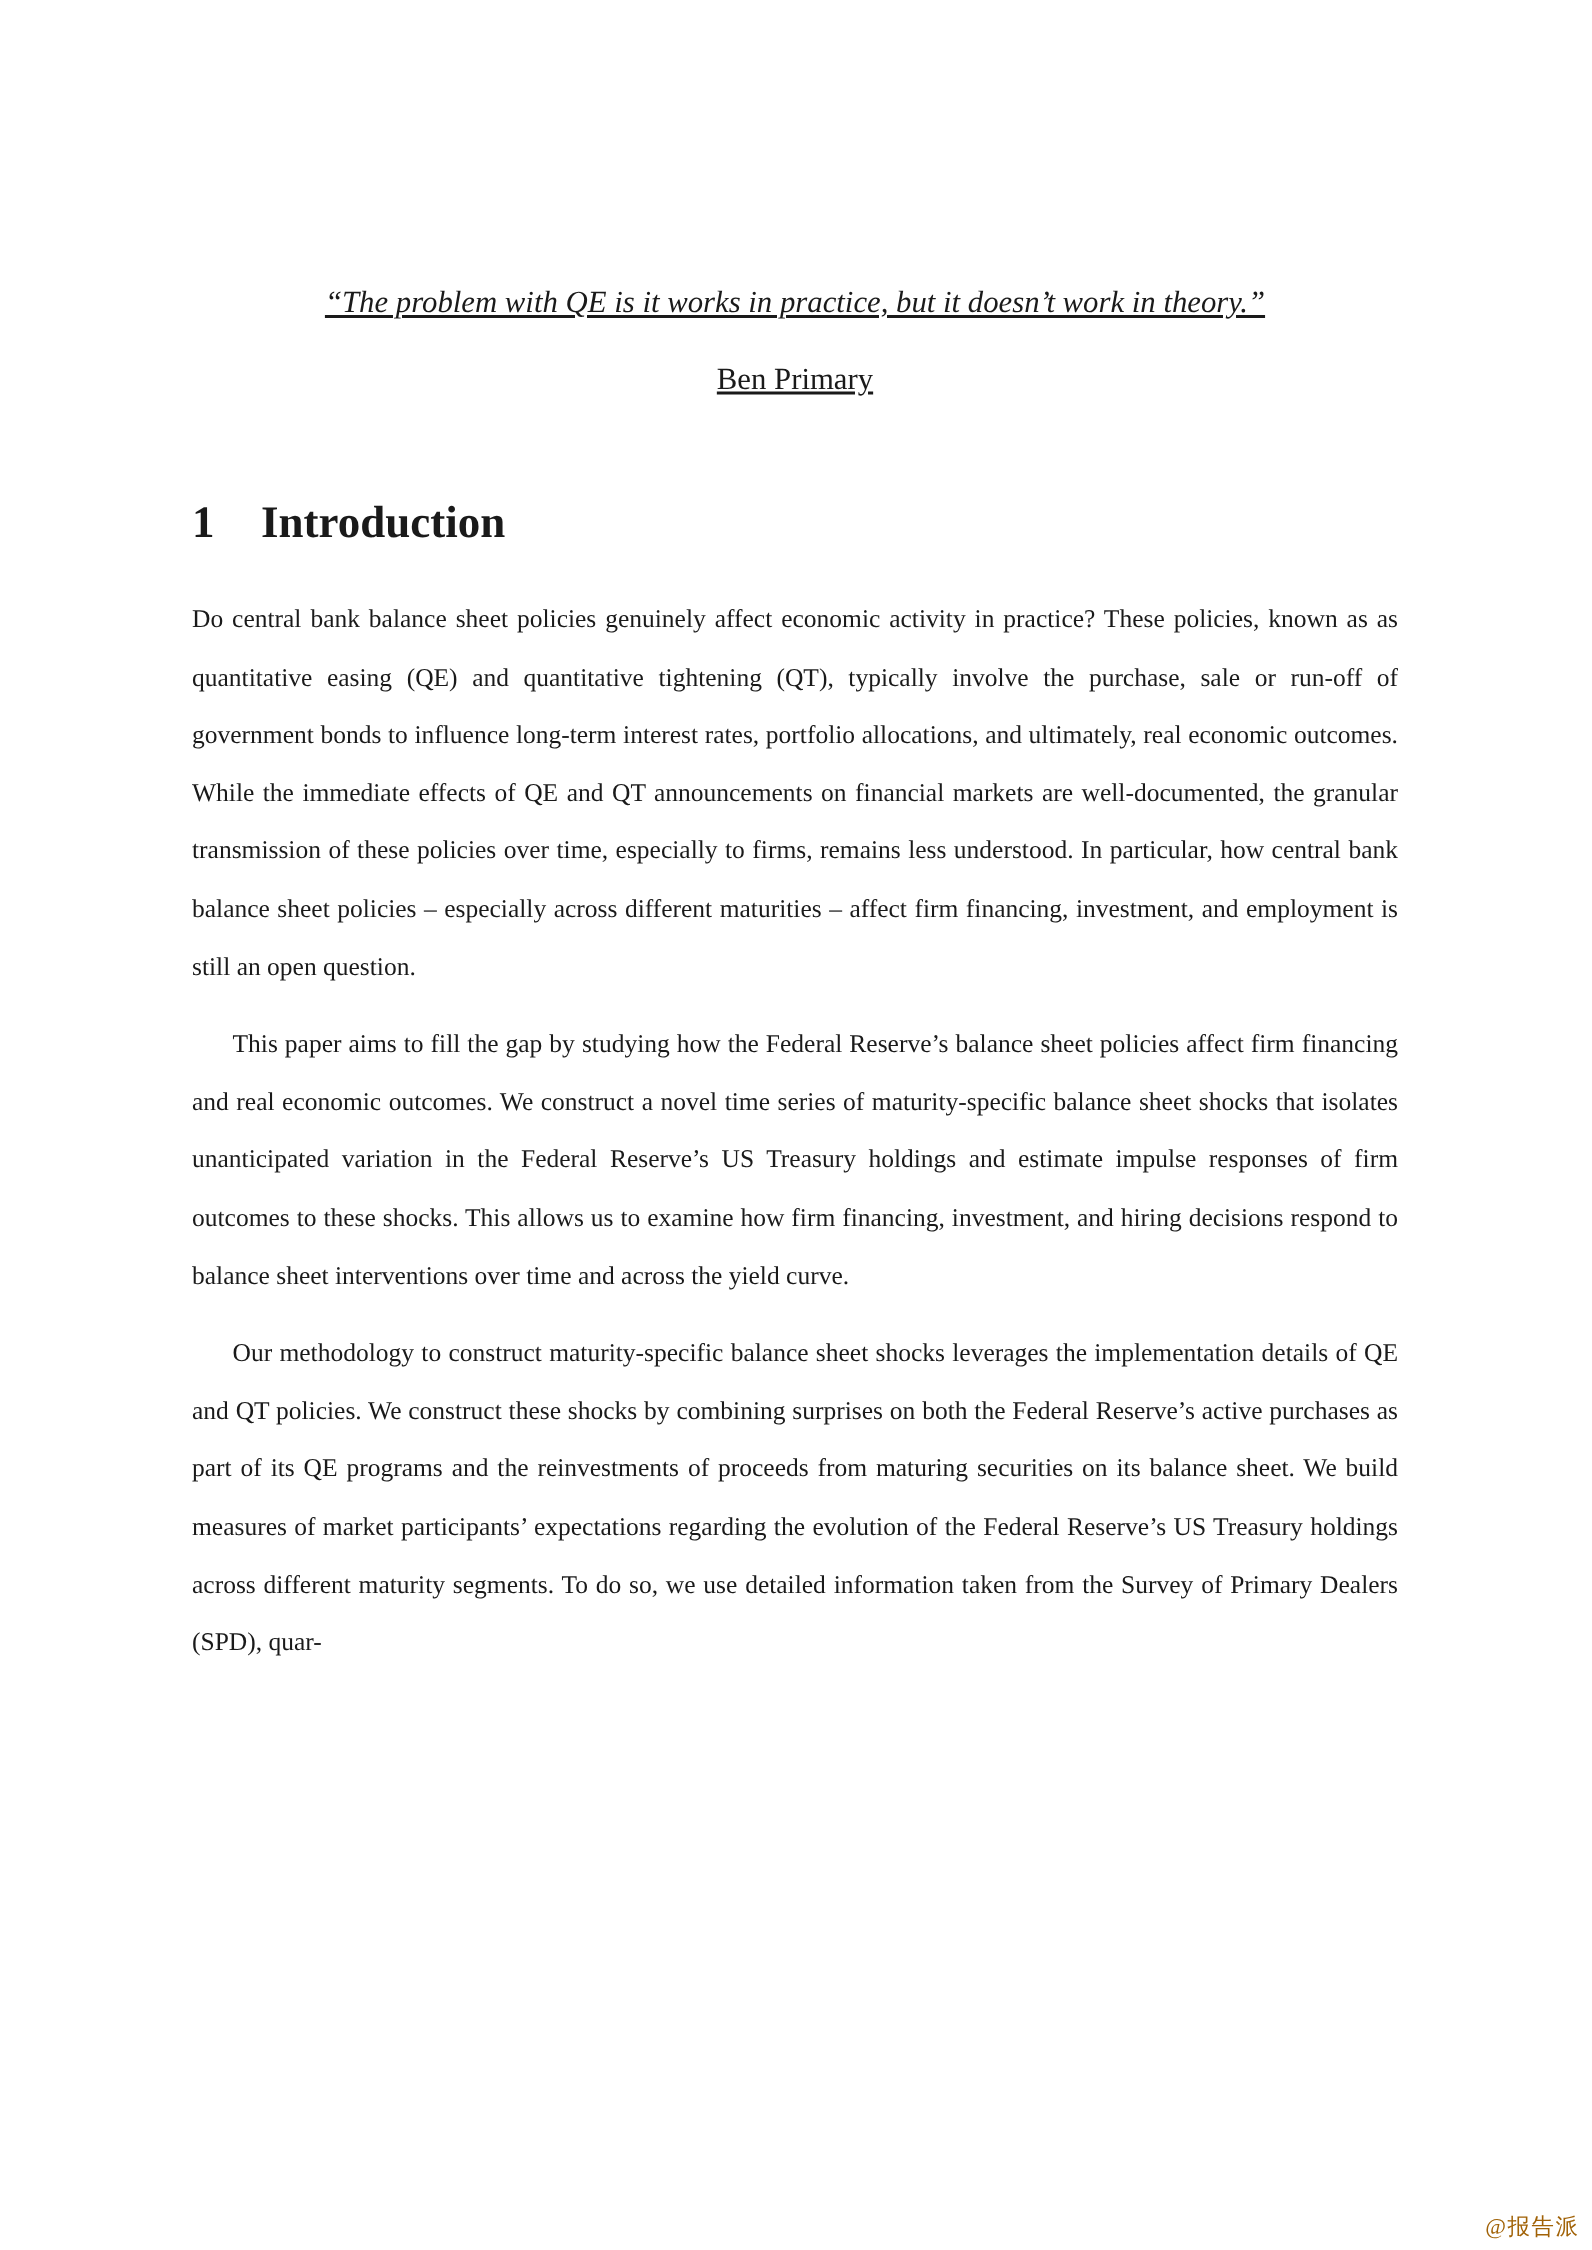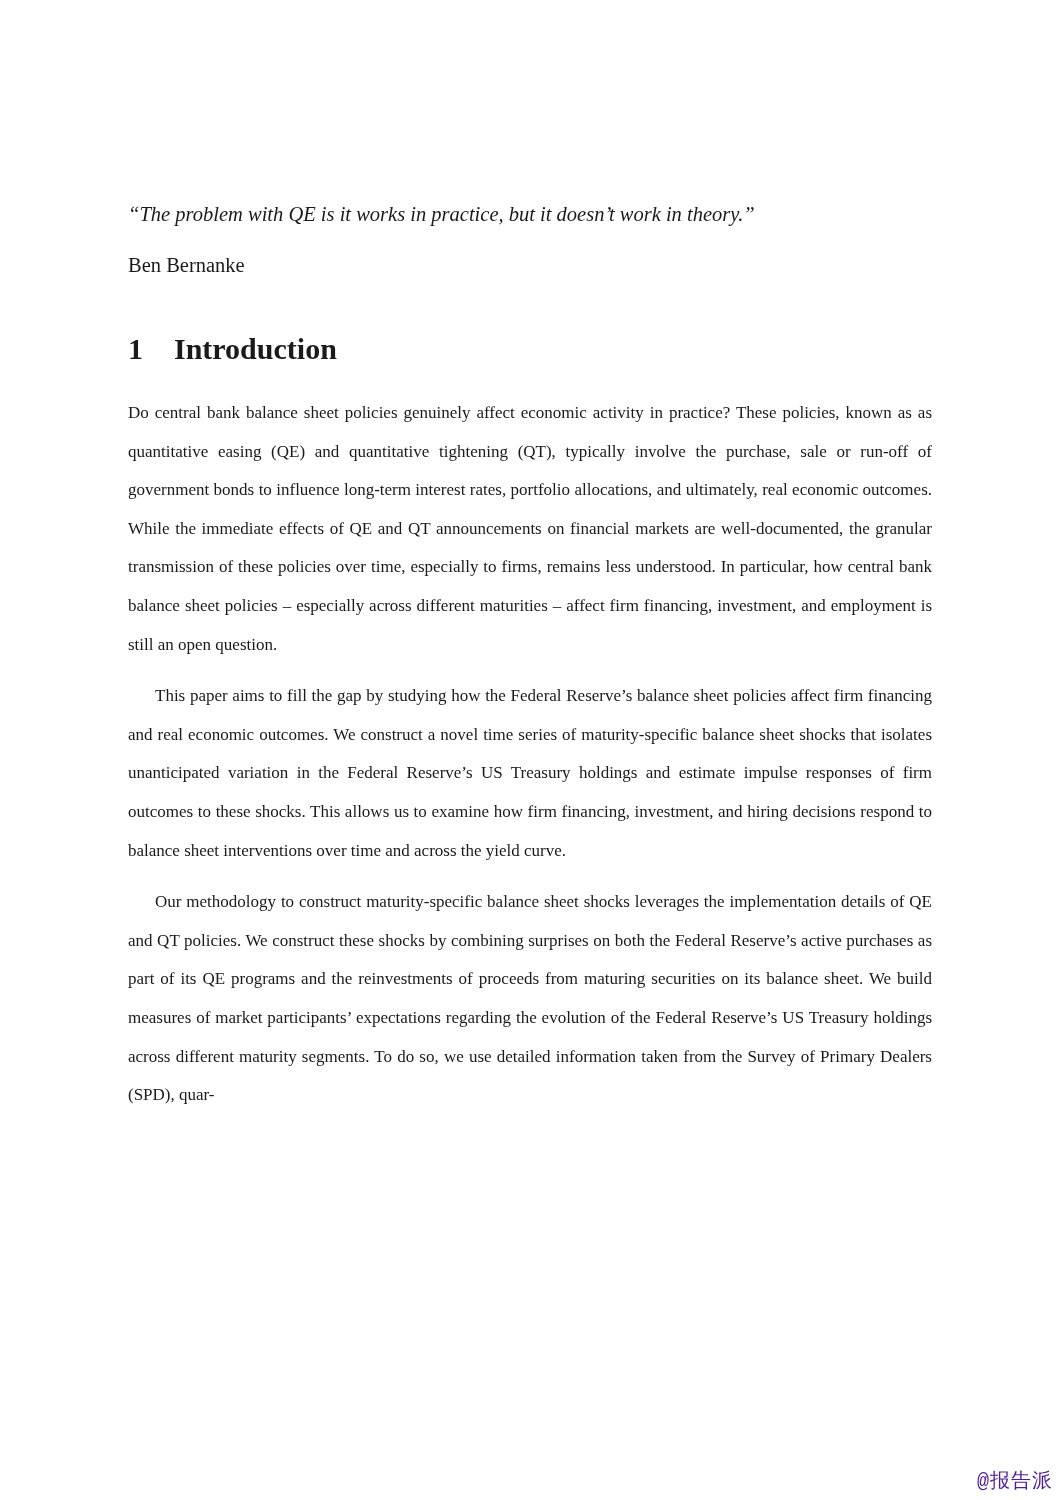--- a/index.html
+++ b/index.html
@@ -16,24 +16,25 @@
       color: #1a1a1a;
     }
     .page {
       position: absolute;
       left: 128px;
       top: 0;
       width: 804px;
     }
     .epigraph {
       position: absolute;
-      top: 200px;
+      top: 188px;
       right: 0;
-      text-align: left;
+      text-align: center;
       width: 804px;
+      text-decoration: underline;
     }
     .epigraph-quote {
       font-style: italic;
       font-size: 20.5px;
       line-height: 28px;
       margin: 0;
     }
     .epigraph-author {
       font-size: 20.5px;
       line-height: 28px;
@@ -67,34 +68,34 @@
       margin: 0 0 13px 0;
       hyphens: manual;
     }
     .paragraph.indent {
       text-indent: 27px;
     }
     .watermark {
       position: absolute;
       right: 8px;
       bottom: 6px;
-      font-family: Liberation Mono, monospace;
-      font-size: 20px;
-      color: #4c1d95;
+      font-family: Liberation Serif, serif;
+      font-size: 15px;
+      color: #a16207;
       letter-spacing: 1px;
     }
   </style>
 </head>
 <body>
 
 <div class="page">
 
   <div class="epigraph">
     <p class="epigraph-quote">“The problem with QE is it works in practice, but it doesn’t work in theory.”</p>
-    <p class="epigraph-author">Ben Bernanke</p>
+    <p class="epigraph-author">Ben Primary</p>
   </div>
 
   <h1 class="section-heading">
     <span class="section-number">1</span>
     <span class="section-title">Introduction</span>
   </h1>
 
   <div class="body-text">
     <p class="paragraph">Do central bank balance sheet policies genuinely affect economic activity in prac­tice? These policies, known as as quantitative easing (QE) and quantitative tightening (QT), typically involve the purchase, sale or run-off of government bonds to influence long-term interest rates, portfolio allocations, and ultimately, real economic outcomes. While the immediate effects of QE and QT announcements on financial markets are well-documented, the granular transmission of these policies over time, especially to firms, remains less understood.  In particular, how central bank balance sheet poli­cies – especially across different maturities – affect firm financing, investment, and employment is still an open question.</p>
     <p class="paragraph indent">This paper aims to fill the gap by studying how the Federal Reserve’s balance sheet policies affect firm financing and real economic outcomes.  We construct a novel time series of maturity-specific balance sheet shocks that isolates unanticipated variation in the Federal Reserve’s US Treasury holdings and estimate impulse responses of firm outcomes to these shocks. This allows us to examine how firm financing, investment, and hiring decisions respond to balance sheet interventions over time and across the yield curve.</p>

